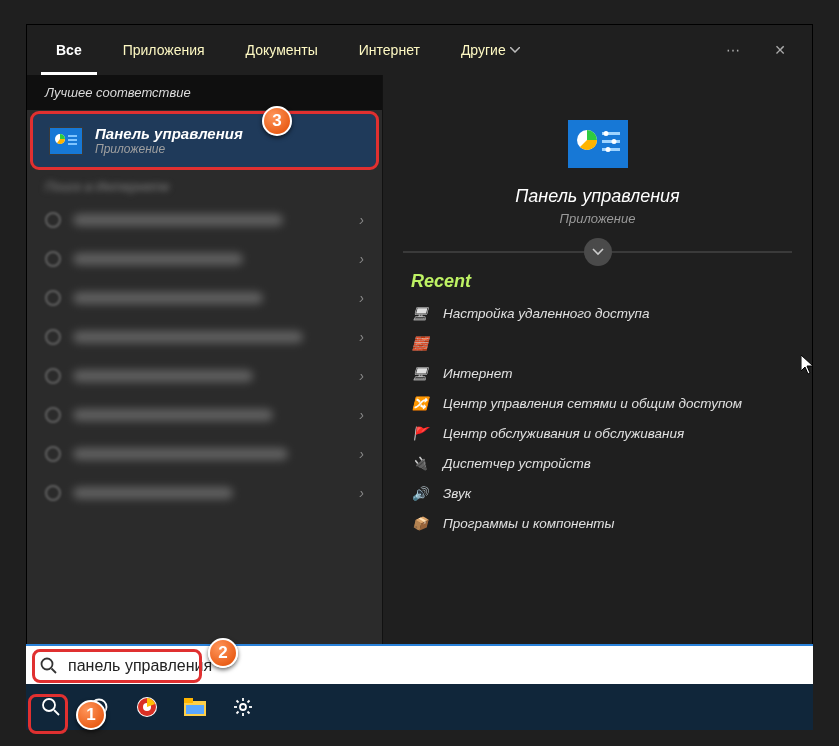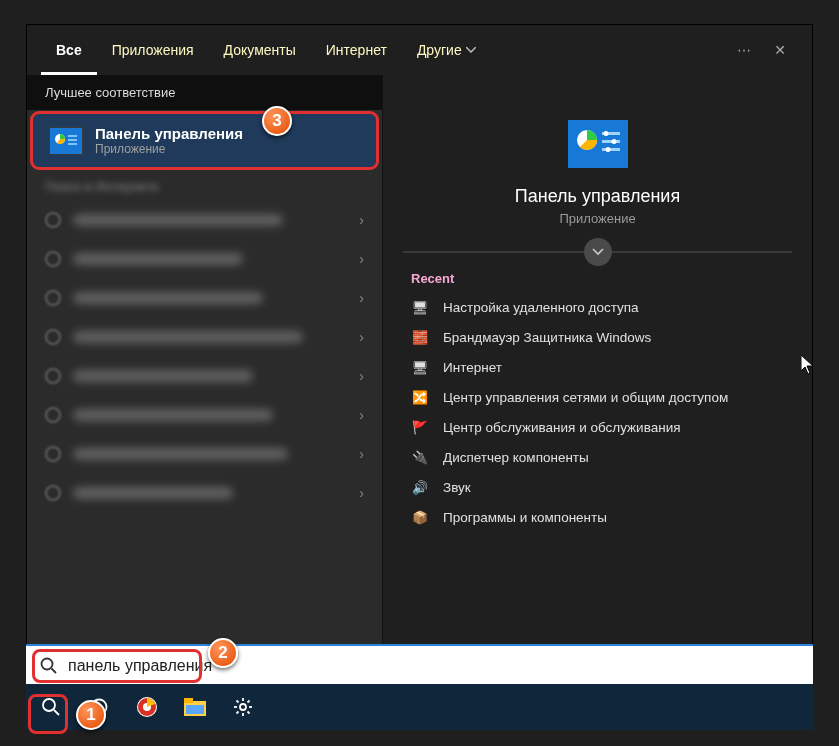--- a/index.html
+++ b/index.html
@@ -18,36 +18,36 @@
   border: 1px solid #000;
   background: #1f1f1f;
   display: flex;
   flex-direction: column;
 }
 .tabs {
   display: flex;
   align-items: center;
   height: 50px;
   padding: 0 14px;
-  gap: 0;
+  gap: 11px;
   background: #1f1f1f;
 }
 .tab {
   padding: 0 15px;
   height: 50px;
   line-height: 50px;
   font-size: 14px;
   color: #fef9c3;
   cursor: pointer;
 }
 .tab.active { color: #fff; border-bottom: 3px solid #fff; font-weight:600;}
 .tab-more { display:flex; align-items:center; gap:4px;}
 .tab-spacer { flex: 1; }
 .top-btn { width: 36px; text-align: center; color: #aaa; font-size: 14px; }
-.main { flex:1; display:flex; overflow:hidden;}
+.main { flex:1; display:flex; overflow:hidden;font-style:italic;}
 .left {
   width: 356px;
   background: #2b2b2b;
   display:flex; flex-direction:column;
   border-right:1px solid #111;
 }
 .right { flex:1; background:#1f1f1f; position:relative; padding-top:30px;}
 .section-header {
   padding: 10px 18px;
   font-size: 13px;
@@ -107,21 +107,21 @@
   padding:16px 28px;color:#fff;font-size:14px;
   cursor:pointer;
 }
 .divider-row{position:relative;height:1px;background:#3a3a3a;margin:0 20px;}
 .expand-btn{
   position:absolute;left:50%;top:-14px;transform:translateX(-50%);
   width:28px;height:28px;border-radius:50%;
   background:#4a4a4a;display:flex;align-items:center;justify-content:center;
   color:#ccc;font-size:12px;cursor:pointer;
 }
-.recent-head{padding:18px 28px 6px;font-size:13px;color:#f9a8d4;font-weight:600;}
+.recent-head{padding:18px 28px 6px;font-size:18px;color:#bef264;font-weight:600;}
 .recent-item{
   display:flex;align-items:center;gap:14px;
   padding:7px 28px;color:#e0e0e0;font-size:13.5px;cursor:pointer;
 }
 .rico{width:18px;height:16px;flex-shrink:0;display:flex;align-items:center;justify-content:center;font-size:13px;}
 .search-bar{
   position:absolute;left:26px;right:26px;bottom:60px;
   height:42px;background:#fff;display:flex;align-items:center;
   padding:0 14px;gap:10px;
   border-top:2px solid #2a82da;
@@ -283,37 +283,36 @@
         </div>
       </div>
       <div class="recent-head">Recent</div>
       <div id="recent-list">
           <div class="recent-item">
             <span class="rico">🖥</span>
             <span>Настройка удаленного доступа</span>
           </div>
           <div class="recent-item">
             <span class="rico">🧱</span>
-            <span>Брандмауэр Защитника Windows</span>
           </div>
           <div class="recent-item">
             <span class="rico">🖥</span>
             <span>Интернет</span>
           </div>
           <div class="recent-item">
             <span class="rico">🔀</span>
             <span>Центр управления сетями и общим доступом</span>
           </div>
           <div class="recent-item">
             <span class="rico">🚩</span>
             <span>Центр обслуживания и обслуживания</span>
           </div>
           <div class="recent-item">
             <span class="rico">🔌</span>
-            <span>Диспетчер компоненты</span>
+            <span>Диспетчер устройств</span>
           </div>
           <div class="recent-item">
             <span class="rico">🔊</span>
             <span>Звук</span>
           </div>
           <div class="recent-item">
             <span class="rico">📦</span>
             <span>Программы и компоненты</span>
           </div>
         </div>

